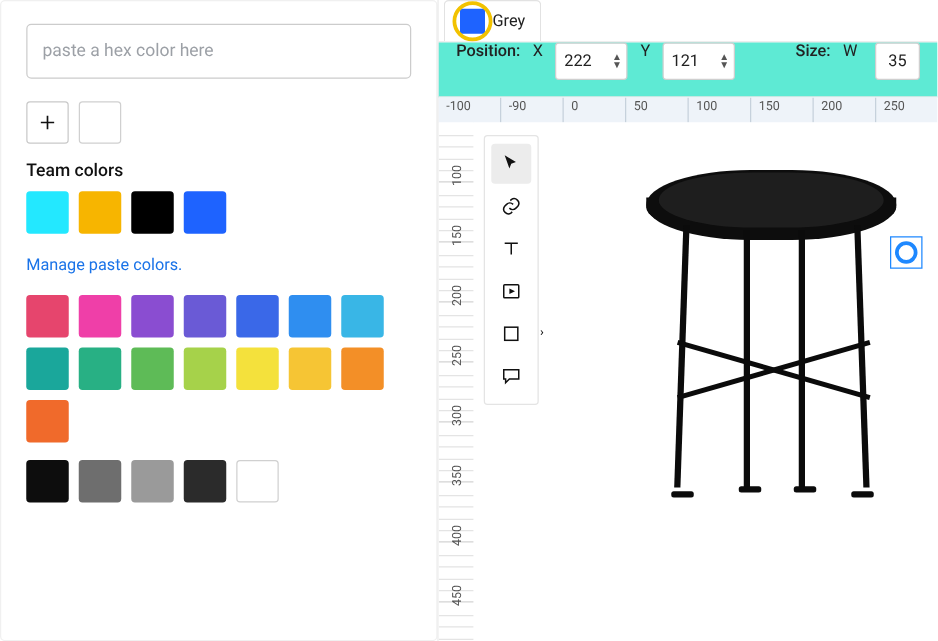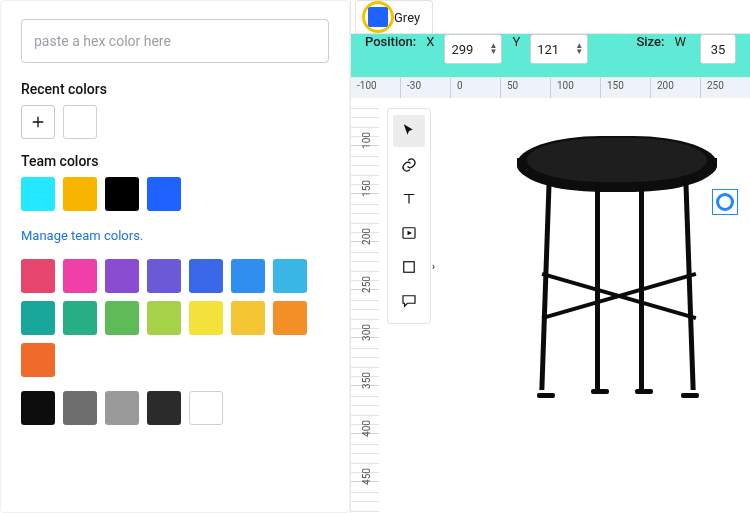--- a/index.html
+++ b/index.html
@@ -70,38 +70,37 @@
   .tbl .f3{left:92px;bottom:24px}
   .tbl .f4{left:136px;bottom:24px}
 </style>
 </head>
 <body>
 
 <div class="app">
 
   <aside class="left-panel">
     <input class="hex-input" type="text" placeholder="paste a hex color here" style="">
-    <div class="section-title">Recent colors</div>
     <div class="swatch-row">
       <div class="add-swatch">
         <svg viewBox="0 0 24 24" width="16" height="16">
             <path d="M12 4v16M4 12h16" stroke="#111" stroke-width="2" fill="none"></path>
           </svg>
       </div>
       <div class="swatch bordered" style="background:#ffffff"></div>
     </div>
 
     <div class="section-title">Team colors</div>
     <div class="swatch-row">
       <div class="swatch" style="background:#23e8ff"></div>
       <div class="swatch" style="background:#f7b500"></div>
       <div class="swatch" style="background:#000000"></div>
       <div class="swatch" style="background:#1e63ff"></div>
     </div>
-    <a class="link">Manage team colors.</a>
+    <a class="link">Manage paste colors.</a>
 
     <div class="swatch-row">
       <div class="swatch" style="background:#e6456d"></div>
       <div class="swatch" style="background:#ef3fa8"></div>
       <div class="swatch" style="background:#8a4dd1"></div>
       <div class="swatch" style="background:#6a5ad6"></div>
       <div class="swatch" style="background:#3a68e8"></div>
       <div class="swatch" style="background:#2f8ef0"></div>
       <div class="swatch" style="background:#39b6e6"></div>
       <div class="swatch" style="background:#1aa79b"></div>
@@ -130,21 +129,21 @@
           <span class="chip-ring"></span>
         </span>
         <span>Grey</span>
       </div>
     </div>
 
     <div class="propbar">
       <span class="lbl">Position:</span>
       <span>X</span>
       <div class="numbox">
-        <span>299</span>
+        <span>222</span>
         <span class="stepper">▲<br>▼</span>
       </div>
       <span>Y</span>
       <div class="numbox">
         <span>121</span>
         <span class="stepper">▲<br>▼</span>
       </div>
       <span class="spacer"></span>
       <span class="lbl">Size:</span>
       <span>W</span>
@@ -153,21 +152,21 @@
         </div>
     </div>
 
     <div class="workarea">
       <div class="hruler">
         <div class="hruler-inner" id="hruler">
             <div class="htick">
               <span>-100</span>
             </div>
             <div class="htick">
-              <span>-30</span>
+              <span>-90</span>
             </div>
             <div class="htick">
               <span>0</span>
             </div>
             <div class="htick">
               <span>50</span>
             </div>
             <div class="htick">
               <span>100</span>
             </div>

